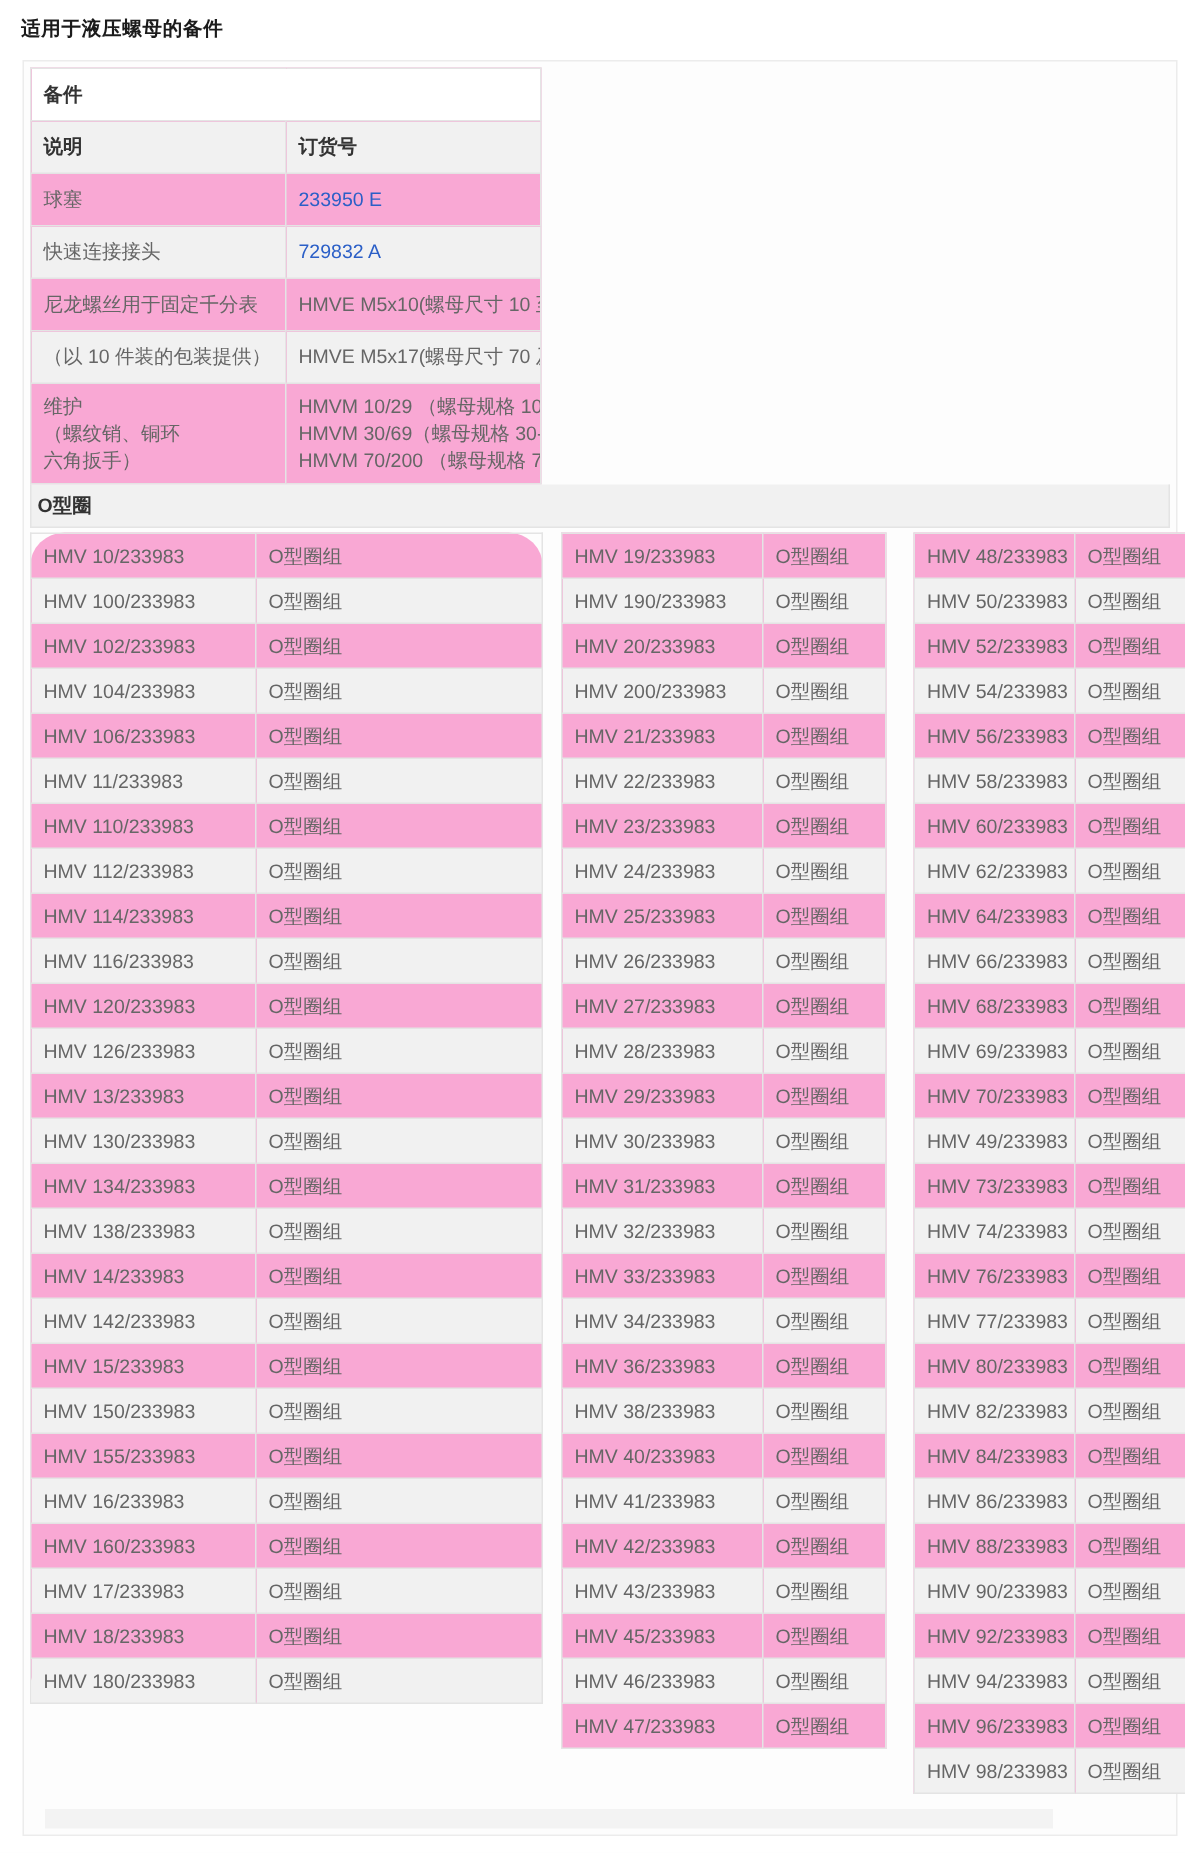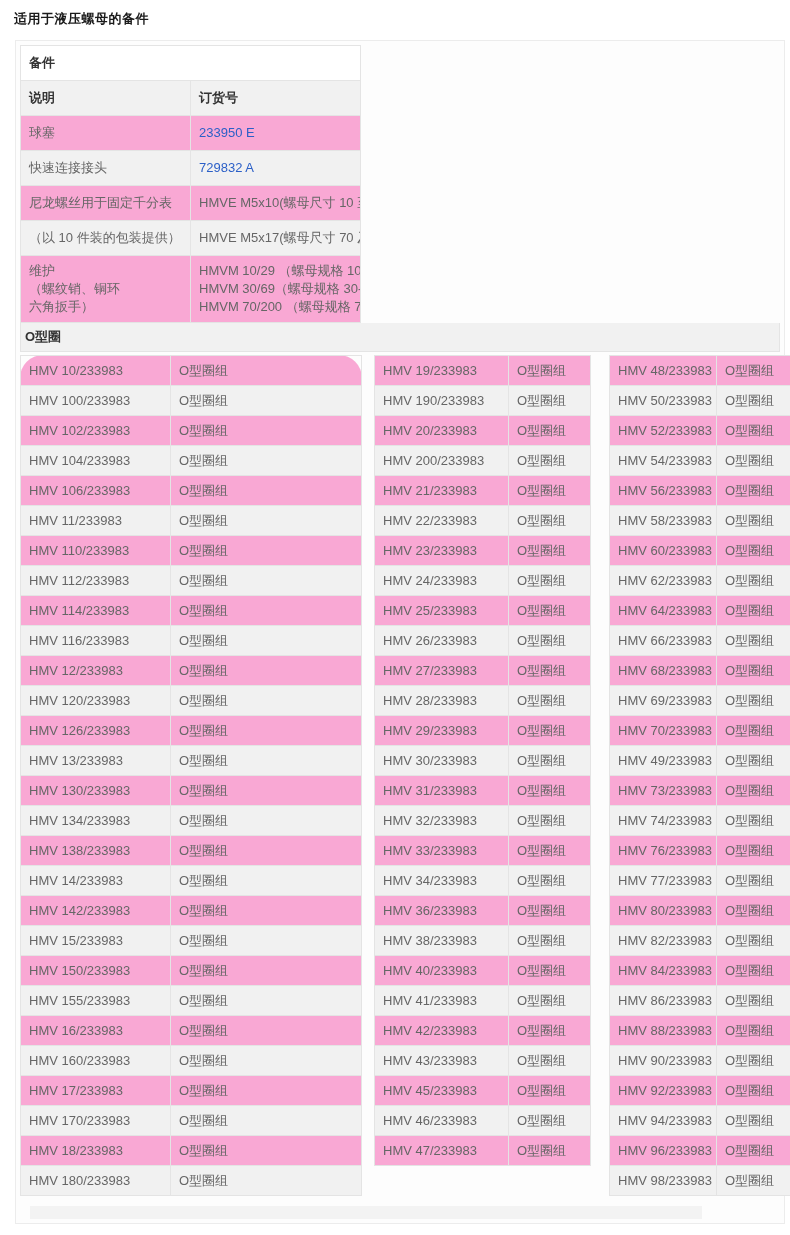--- a/index.html
+++ b/index.html
@@ -204,24 +204,20 @@
           </tr>
           <tr>
             <td class="c1">HMV 114/233983</td>
             <td class="c2">O型圈组</td>
           </tr>
           <tr>
             <td class="c1">HMV 116/233983</td>
             <td class="c2">O型圈组</td>
           </tr>
           <tr>
-            <td class="c1">HMV 12/233983</td>
-            <td class="c2">O型圈组</td>
-          </tr>
-          <tr>
             <td class="c1">HMV 120/233983</td>
             <td class="c2">O型圈组</td>
           </tr>
           <tr>
             <td class="c1">HMV 126/233983</td>
             <td class="c2">O型圈组</td>
           </tr>
           <tr>
             <td class="c1">HMV 13/233983</td>
             <td class="c2">O型圈组</td>
@@ -261,24 +257,20 @@
           <tr>
             <td class="c1">HMV 16/233983</td>
             <td class="c2">O型圈组</td>
           </tr>
           <tr>
             <td class="c1">HMV 160/233983</td>
             <td class="c2">O型圈组</td>
           </tr>
           <tr>
             <td class="c1">HMV 17/233983</td>
-            <td class="c2">O型圈组</td>
-          </tr>
-          <tr>
-            <td class="c1">HMV 170/233983</td>
             <td class="c2">O型圈组</td>
           </tr>
           <tr>
             <td class="c1">HMV 18/233983</td>
             <td class="c2">O型圈组</td>
           </tr>
           <tr>
             <td class="c1">HMV 180/233983</td>
             <td class="c2">O型圈组</td>
           </tr>

